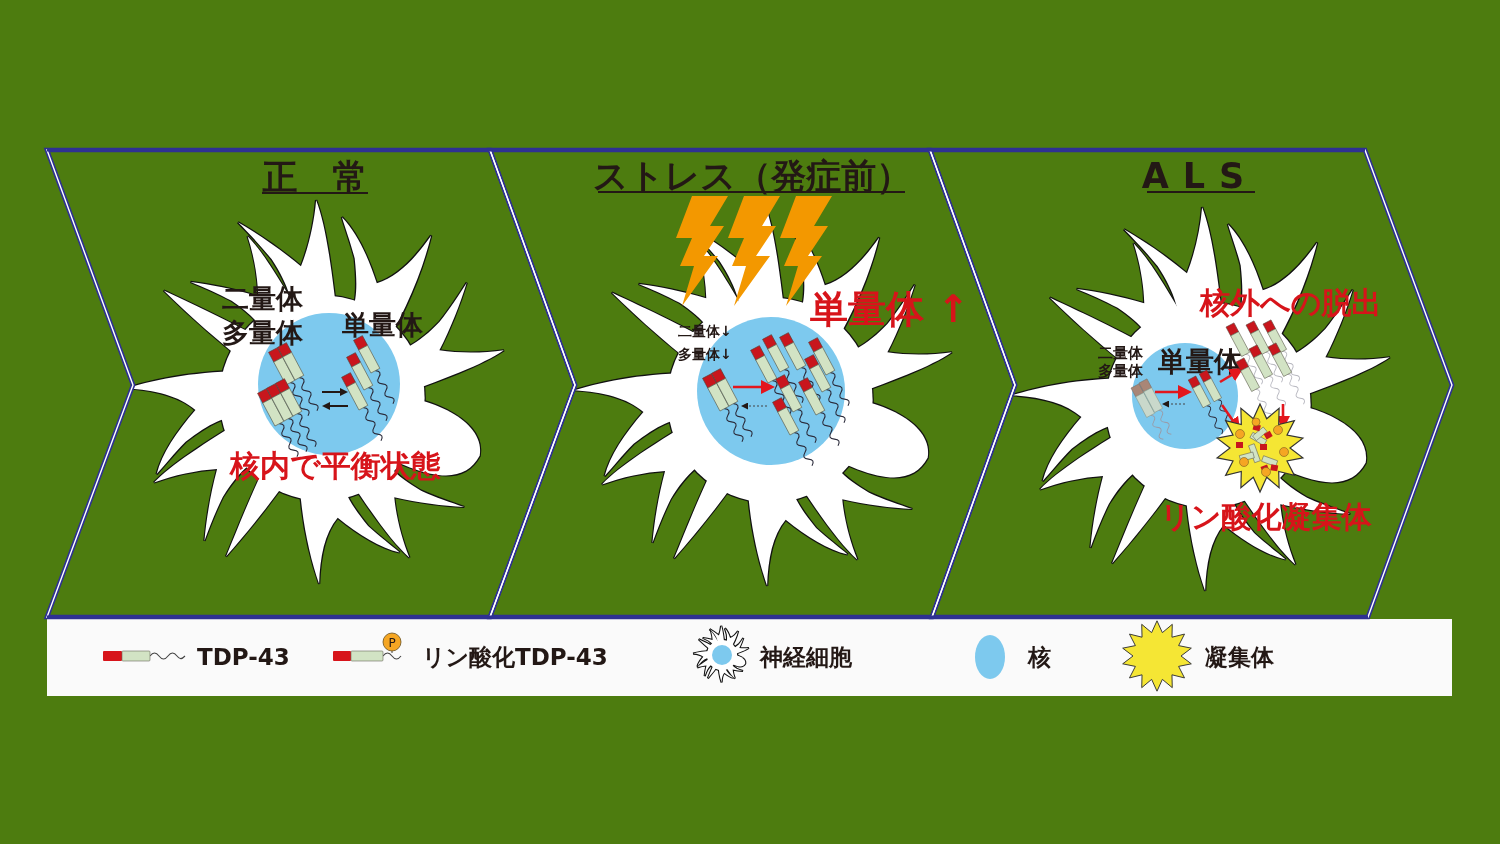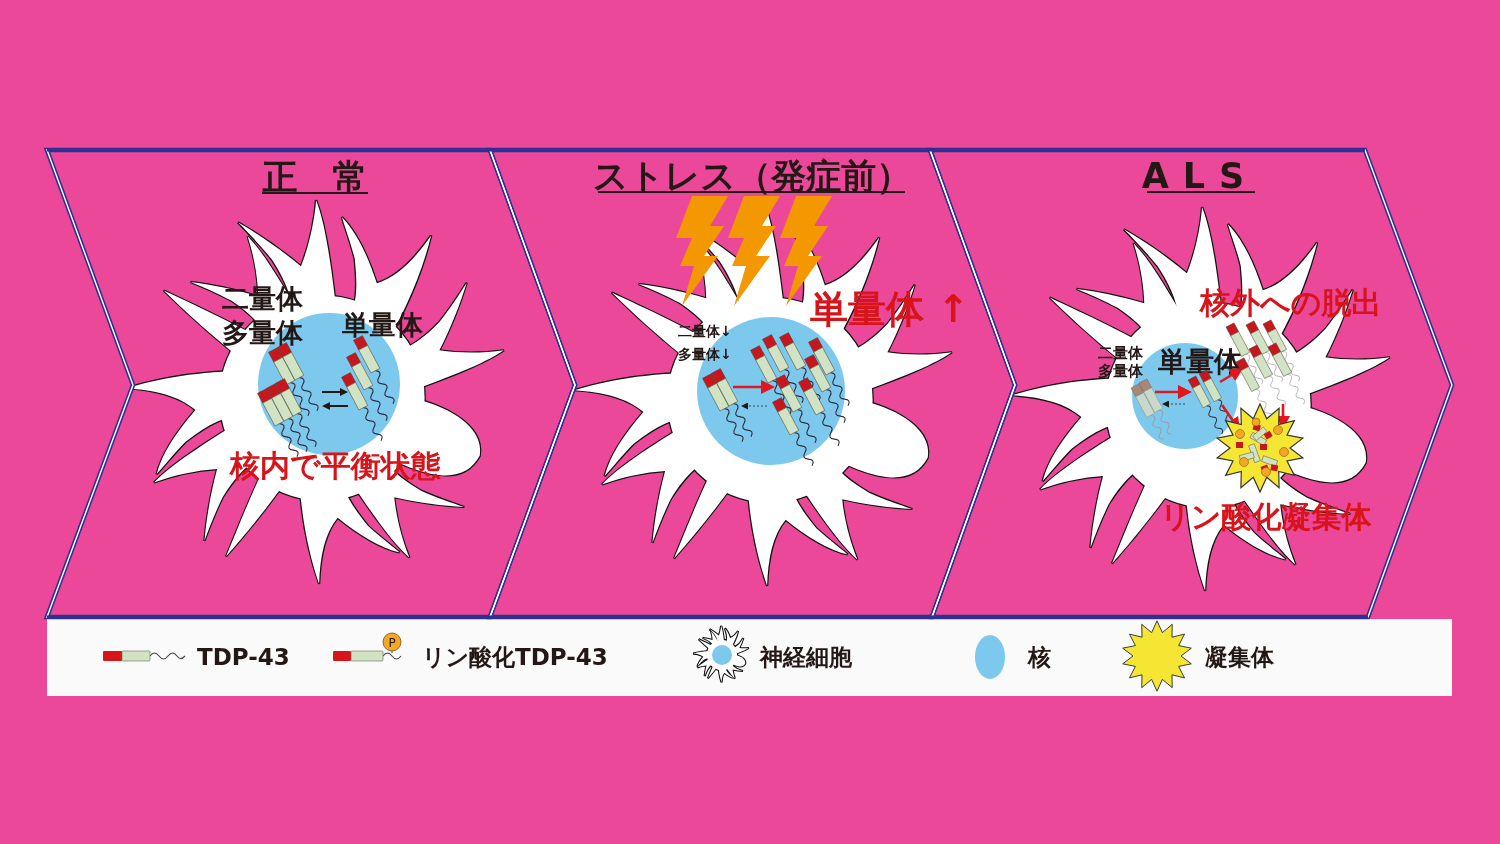--- a/index.html
+++ b/index.html
@@ -1,16 +1,16 @@
 <!DOCTYPE html>
 <html><head>
 <meta charset="utf-8">
 <style>
   html, body { margin: 0; padding: 0; background: #ffffff; }
-  #canvas { position: relative; width: 1500px; height: 844px; overflow: hidden; background: #ec4899; text-align: center; }
+  #canvas { position: relative; width: 1500px; height: 844px; overflow: hidden; background: #4d7c0f; text-align: center; }
   svg { display: block; }
   text { font-family: "DejaVu Sans", "Liberation Sans", sans-serif; font-weight: bold; }
   .title { font-size: 35px; fill: #231815; }
   .lbl-black { font-size: 27px; fill: #231815; }
   .lbl-small { font-size: 14px; fill: #231815; }
   .lbl-small3 { font-size: 15px; fill: #231815; }
   .lbl-red { font-size: 30px; fill: #d7141a; }
   .lbl-red-big { font-size: 38px; fill: #d7141a; }
   .legend-text { font-size: 23px; fill: #231815; }
   .frame-outer { fill: none; stroke: #2e3192; stroke-width: 4.6; stroke-linejoin: miter; }

